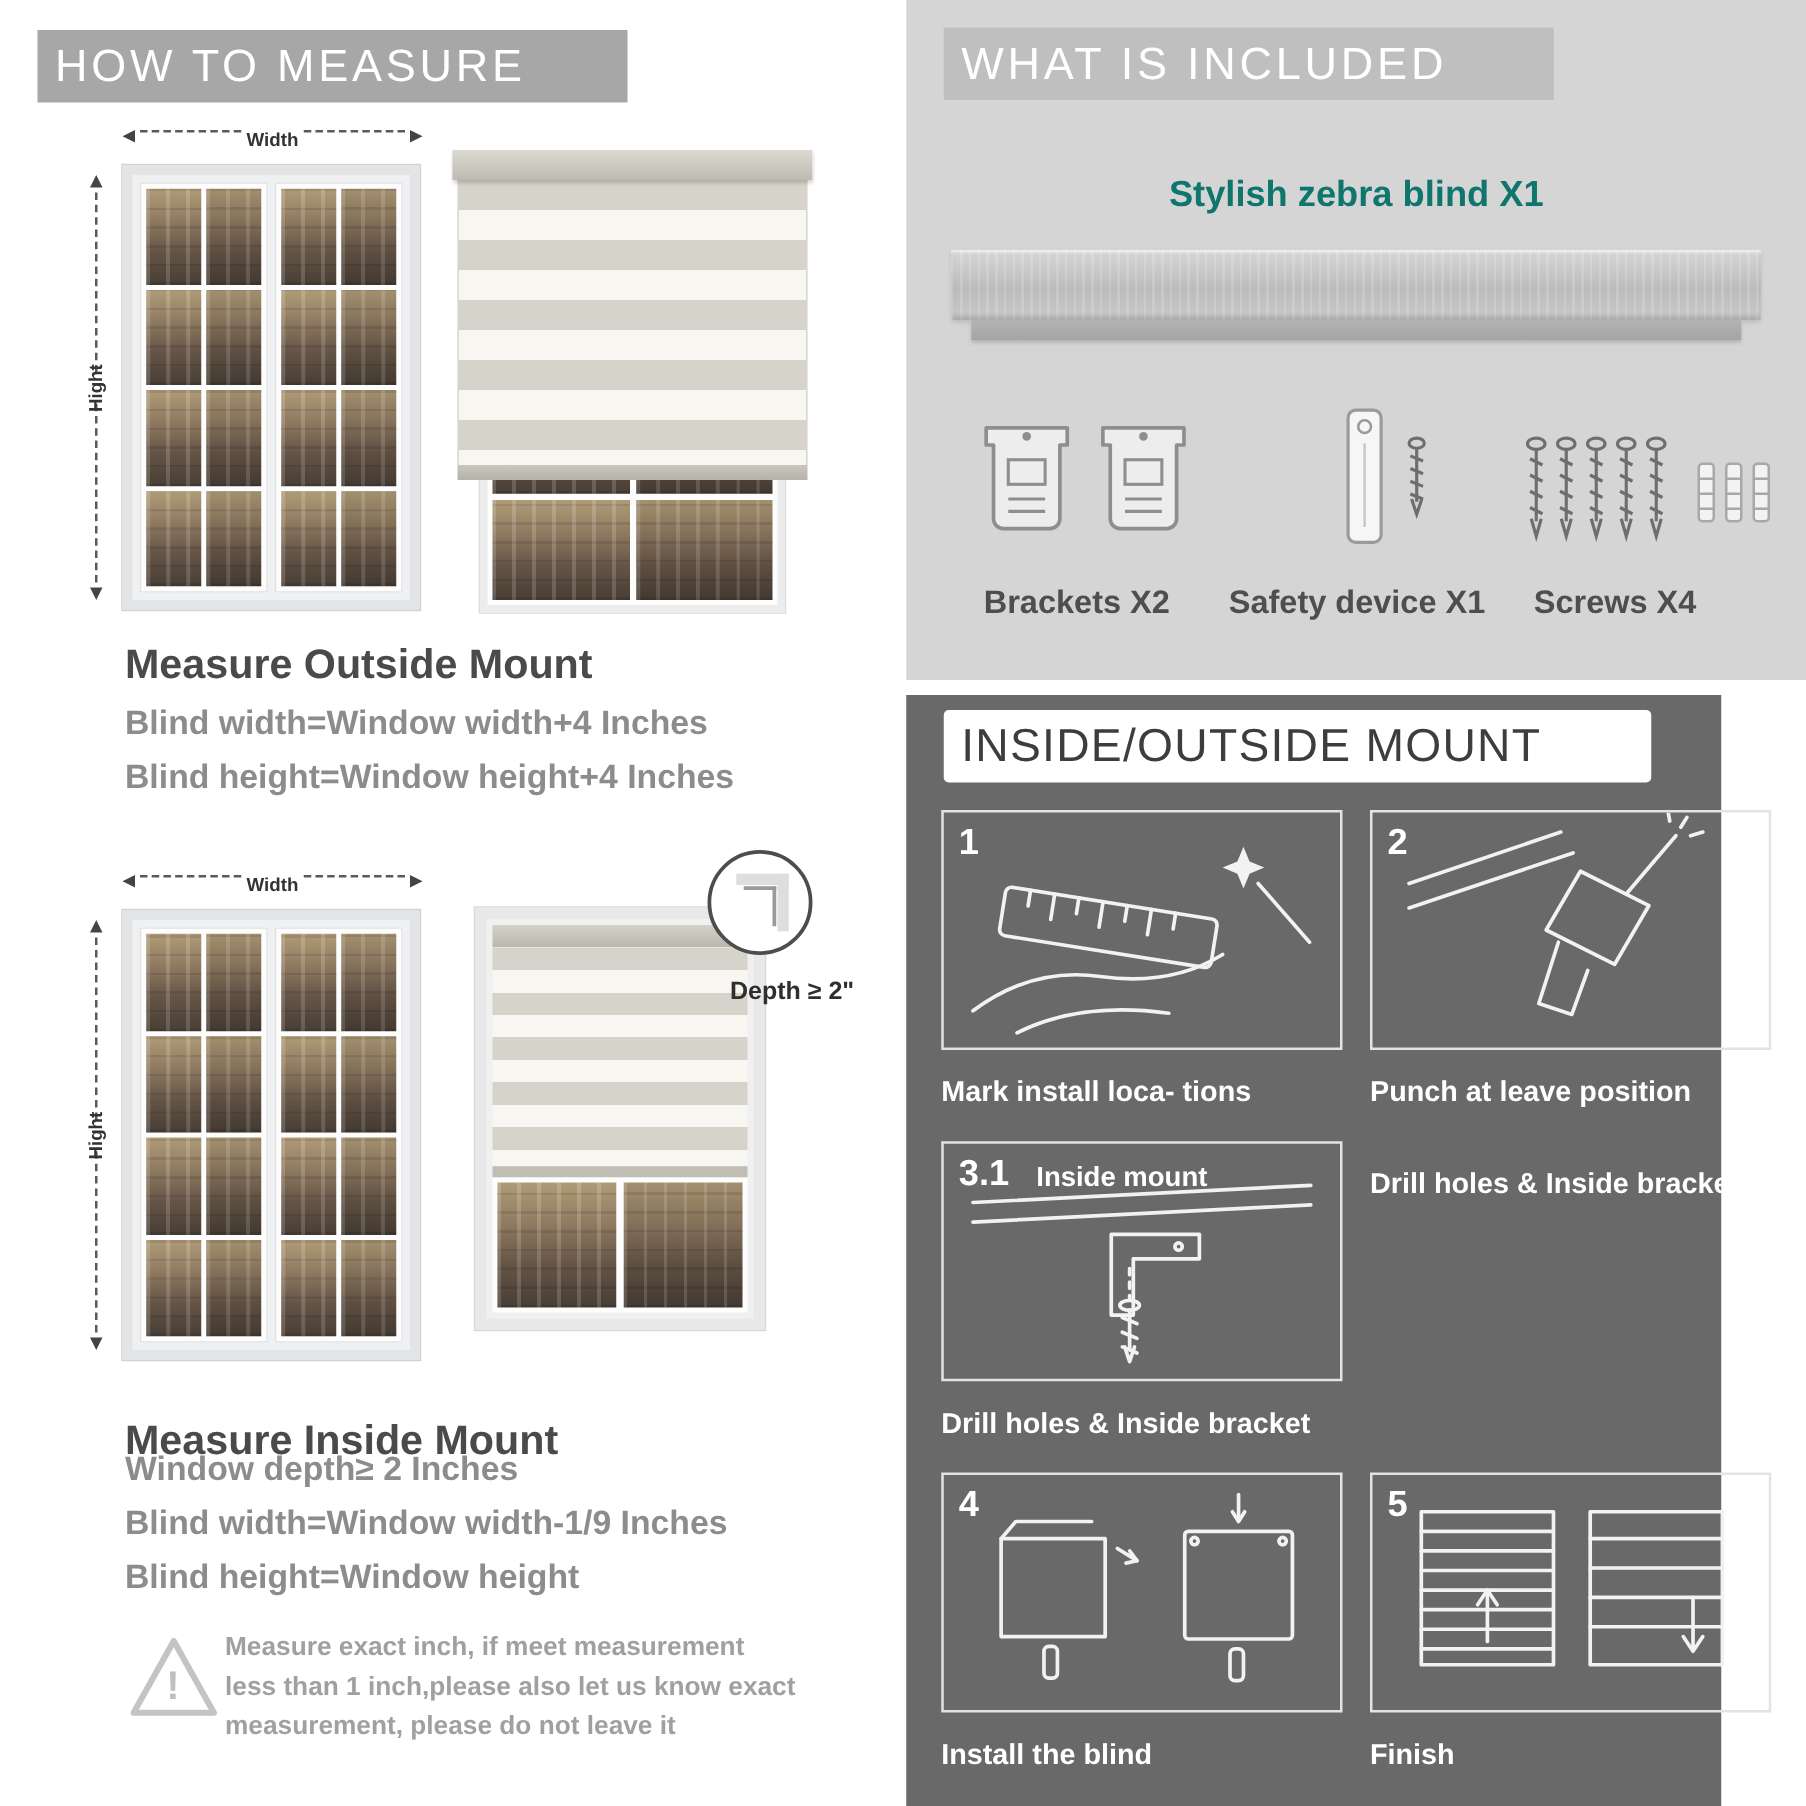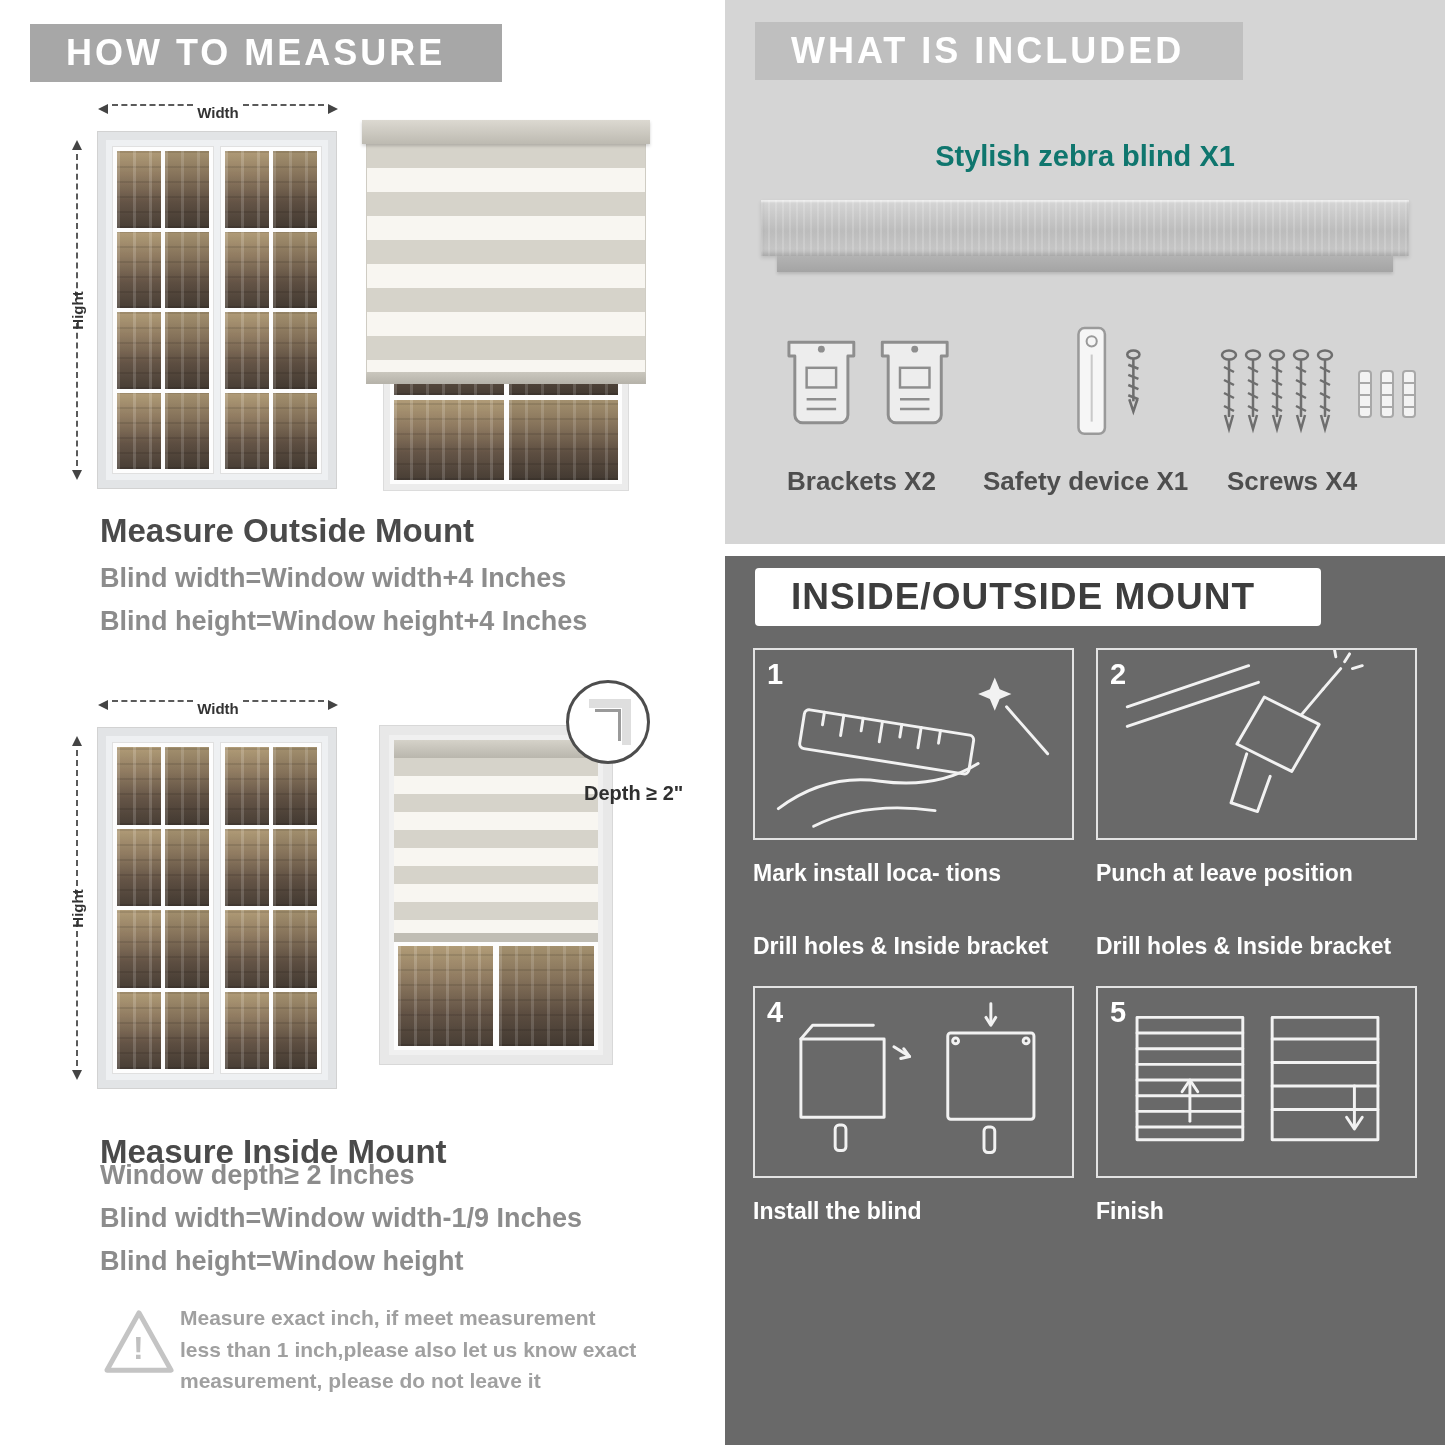--- a/index.html
+++ b/index.html
@@ -1,21 +1,21 @@
 <!DOCTYPE html>
 <html><head>
 <meta charset="utf-8">
 <style>
   *{margin:0;padding:0;box-sizing:border-box}
   html,body{width:1445px;height:1445px;background:#fff;font-family:"Liberation Sans",sans-serif}
   .canvas{position:relative;width:1445px;height:1445px;background:#fff;overflow:hidden}
   .abs{position:absolute}
 
   
-  .banner{display:flex;align-items:center;font-weight:bold;color:#fff;letter-spacing:3px;padding-left:36px}
+  .banner{display:flex;align-items:center;font-weight:normal;color:#fff;letter-spacing:3px;padding-left:14px}
   .howto-banner{background:#a7a7a7;font-size:36px}
   .included-banner{background:#bfbfbf;font-size:36px}
   .mount-banner{background:#ffffff;color:#3d3d3d;font-size:37px;letter-spacing:1px;border-radius:4px}
 
   
   .h-arrow{display:flex;align-items:flex-start;gap:4px}
   .v-arrow{display:flex;flex-direction:column;align-items:center;gap:4px}
   .hdash{flex:1;height:0;border-top:2px dashed #5a5a5a}
   .vdash{flex:1;width:0;border-left:2px dashed #5a5a5a}
   .ah{width:0;height:0;display:block}
@@ -64,21 +64,21 @@
   .included-panel{position:absolute;left:725px;top:0;width:720px;height:544px;background:#d5d5d5}
   .product-title{position:absolute;left:0;top:140px;width:100%;text-align:center;font-size:29px;font-weight:bold;color:#0f766e}
   .cassette-main{position:absolute;left:36px;top:200px;width:648px;height:56px;background:
     repeating-linear-gradient(90deg,rgba(255,255,255,.16) 0 2px,rgba(255,255,255,0) 2px 7px),
     linear-gradient(180deg,#d6d6d6 0%,#bcbcbc 55%,#c9c9c9 100%);
     box-shadow:inset 0 2px 2px rgba(255,255,255,.6),inset 0 -3px 4px rgba(0,0,0,.16),0 2px 4px rgba(0,0,0,.12)}
   .cassette-lip{position:absolute;left:52px;top:256px;width:616px;height:16px;background:linear-gradient(180deg,#b3b3b3,#a4a4a4);box-shadow:0 2px 3px rgba(0,0,0,.15)}
   .item-label{position:absolute;font-size:26px;font-weight:bold;color:#4e4e4e;white-space:nowrap}
 
   
-  .mount-section{position:absolute;left:725px;top:556px;width:720px;height:889px;background:#696969}
+  .mount-section{position:absolute;left:725px;top:556px;width:652px;height:889px;background:#696969}
   .steps{position:absolute;left:28px;top:92px;width:664px;display:grid;grid-template-columns:1fr 1fr;column-gap:22px;row-gap:26px}
   .step .art{position:relative;border:2px solid #e3e3e3;height:192px;overflow:hidden}
   .step .num{position:absolute;left:12px;top:8px;font-size:29px;font-weight:bold;color:#fff;z-index:2}
   .step .steptitle{position:absolute;left:74px;top:14px;font-size:22px;font-weight:bold;color:#fff;z-index:2}
   .step .caption{margin-top:20px;font-size:23px;font-weight:bold;color:#fff}
   .step svg{position:absolute;inset:0;width:100%;height:100%}
 </style>
 </head>
 <body>
 
@@ -313,20 +313,37 @@
               <path d="M228 40 l18 -21"></path>
               <path d="M150 106 l-16 50 27 9 13 -36"></path>
               <path d="M250 12 l5 -8 m3 15 l10 -3 m-27 -9 l-2 -11"></path>
             </g>
           </svg>
         </div>
         <div class="caption">Punch at  leave position</div>
       </div>
 
       <div class="step">
+        <div class="art">
+          <span class="num">3.1</span>
+          <span class="steptitle">Inside mount</span>
+          <svg viewBox="0 0 320 192">
+            <g stroke="#f2f2f2" stroke-width="3" fill="none" stroke-linecap="round" stroke-linejoin="round">
+              <path d="M22 48 L298 34"></path>
+              <path d="M22 64 L298 50"></path>
+              <path d="M135 74 h72 v20 h-54 v46 h-18 z"></path>
+              <circle cx="190" cy="84" r="3"></circle>
+              <line x1="150" y1="102" x2="150" y2="126" stroke-dasharray="5 6"></line>
+              <ellipse cx="150" cy="132" rx="8" ry="4"></ellipse>
+              <line x1="150" y1="136" x2="150" y2="168"></line>
+              <path d="M144 142 l12 5 m-12 7 l12 5 m-12 7 l12 5"></path>
+              <path d="M146 166 L150 178 L154 166"></path>
+            </g>
+          </svg>
+        </div>
         <div class="caption">Drill holes &amp;  Inside bracket</div>
       </div>
 
       <div class="step">
         <div class="caption">Drill holes &amp;  Inside bracket</div>
       </div>
 
       <div class="step">
         <div class="art">
           <span class="num">4</span>

